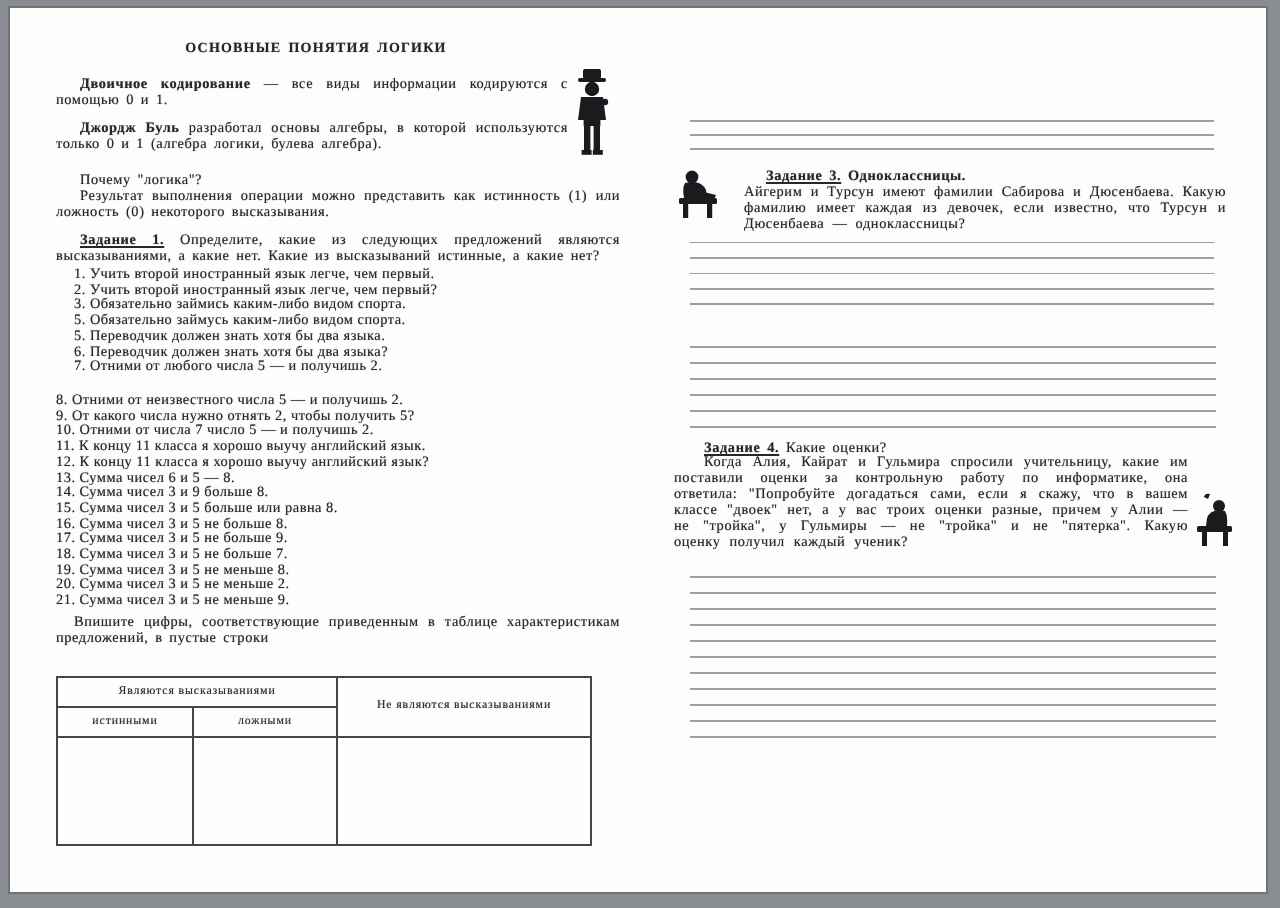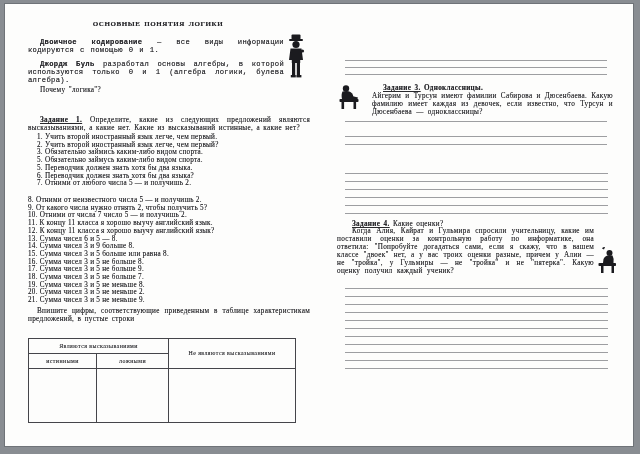--- a/index.html
+++ b/index.html
@@ -31,21 +31,21 @@
 </head>
 <body>
 
 <div class="screen">
   <div class="spread"></div>
 
   <div class="abs" style="left:28px; top:0; width:282px; height:454px;">
 
     <div class="abs txt bold center" style="left:0; top:20px; width:260px; letter-spacing:0.6px; font-size:7px;">ОСНОВНЫЕ ПОНЯТИЯ ЛОГИКИ</div>
 
-    <div class="abs" style="left:0; top:38px; width:256px;font-family:Liberation Mono, monospace;">
+    <div class="abs" style="left:0; top:38px; width:256px;">
         <div class="txt ind" style="margin-bottom:6px;"><span class="bold">Двоичное кодирование</span><span> — все виды информации кодируются с помощью 0 и 1.</span></div>
         <div class="txt ind" style="margin-bottom:6px;"><span class="bold">Джордж Буль</span><span> разработал основы алгебры, в которой используются только 0 и 1 (алгебра логики, булева алгебра).</span></div>
       </div>
 
     <div class="abs" style="left:257px; top:33px;">
       <svg width="22" height="47" viewBox="0 0 22 47">
         <g fill="#1b1b1f">
           <rect x="6.5" y="1.5" width="9" height="5" rx="1"></rect>
           <rect x="4" y="6" width="14" height="2" rx="1"></rect>
           <circle cx="11" cy="11.5" r="3.6"></circle>
@@ -54,20 +54,21 @@
           <path d="M11.8 30 L15 30 L15 42 L11.8 42 Z"></path>
           <rect x="5.8" y="42" width="5" height="2.4"></rect>
           <rect x="11.4" y="42" width="5" height="2.4"></rect>
           <circle cx="17.5" cy="18" r="1.6"></circle>
         </g>
       </svg>
     </div>
 
     <div class="abs txt" style="left:0; top:86px; width:282px;">
       <div class="ind">Почему "логика"?</div>
+      <div class="ind">Результат выполнения операции можно представить как истинность (1) или ложность (0) некоторого высказывания.</div>
     </div>
 
     <div class="abs txt ind" style="left:0; top:117px; width:282px; line-height:7.8px;"><span class="lbl">Задание 1.</span><span> Определите, какие из следующих предложений являются высказываниями, а какие нет. Какие из высказываний истинные, а какие нет?</span></div>
 
     <div class="abs list" style="left:0; top:134px; width:282px; padding-left:9px;">
         <div>1. Учить второй иностранный язык легче, чем первый.</div>
         <div>2. Учить второй иностранный язык легче, чем первый?</div>
         <div>3. Обязательно займись каким-либо видом спорта.</div>
         <div>5. Обязательно займусь каким-либо видом спорта.</div>
         <div>5. Переводчик должен знать хотя бы два языка.</div>

